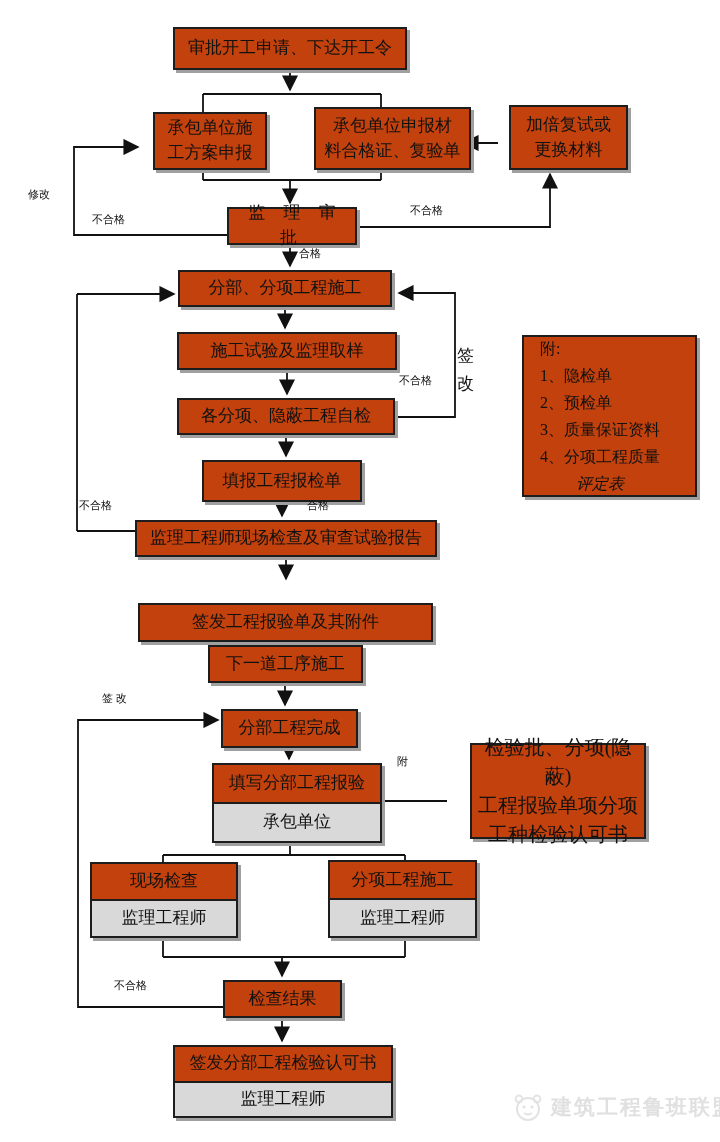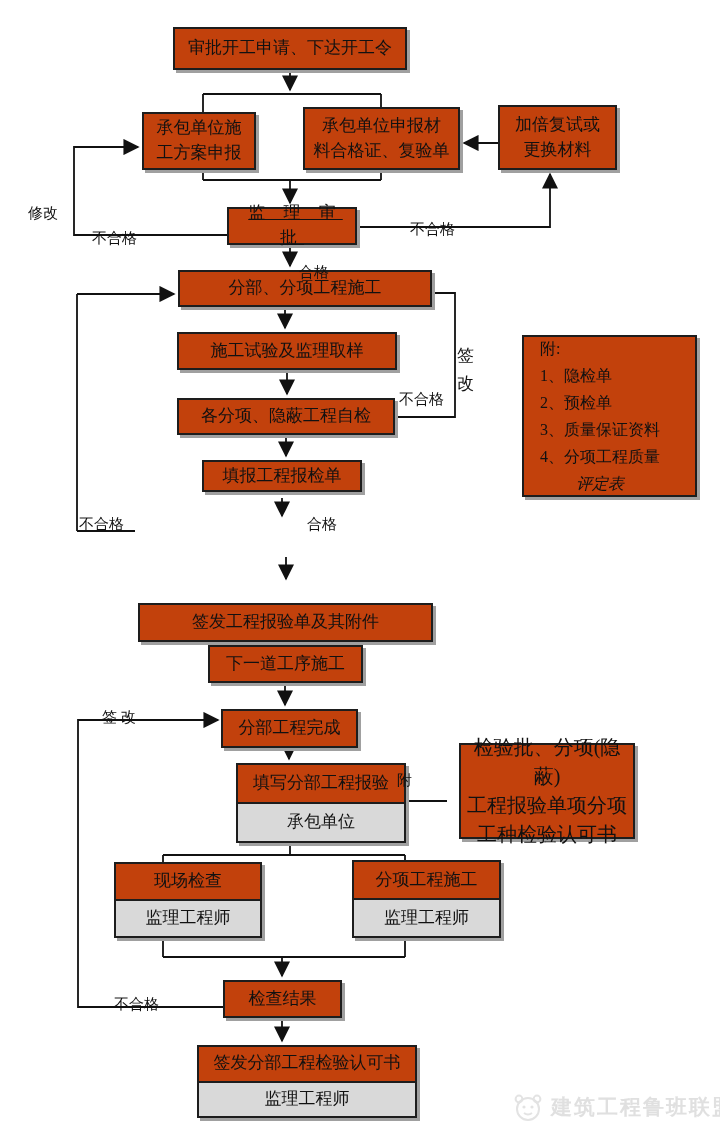--- a/index.html
+++ b/index.html
@@ -8,30 +8,30 @@
     font-family:"Liberation Serif","DejaVu Serif",serif;color:#111111;
   }
   svg.wires{position:absolute;left:0;top:0;width:720px;height:1142px;}
   .wire{stroke:#111111;stroke-width:1.8;fill:none;}
   .node{
     position:absolute;background:#c2410c;border:2px solid #1d1d1d;
     box-shadow:3px 3px 0 #a0a0a0;
     display:flex;align-items:center;justify-content:center;
     font-size:17px;line-height:1.45;text-align:center;box-sizing:border-box;
   }
-  .node.col{flex-direction:column;}
-  .node.stack{flex-direction:column;padding:0;align-items:stretch;margin-left:24px;}
+  .node.col{flex-direction:column;margin-left:11px;}
+  .node.stack{flex-direction:column;padding:0;align-items:stretch;}
   .node.stack .part{flex:1;display:flex;align-items:center;justify-content:center;}
   .node.stack .part.gray{background:#d9d9d9;border-top:2px solid #1d1d1d;}
   .node.attach-box{flex-direction:column;align-items:flex-start;justify-content:center;
     text-align:left;padding:8px 10px 8px 16px;font-size:16px;line-height:27px;}
   .attach-indent{padding-left:36px;font-style:italic;}
-  .elabel{position:absolute;font-size:15px;white-space:pre;line-height:1.2;margin-top:16px;}
+  .elabel{position:absolute;font-size:11px;white-space:pre;line-height:1.2;}
   .vlabel{position:absolute;font-size:17px;line-height:1.1;}
-  .spaced{letter-spacing:7px;text-indent:7px;text-decoration:underline;}
+  .spaced{letter-spacing:7px;text-indent:7px;}
   .watermark{position:absolute;left:511px;top:1092px;display:flex;align-items:center;
     color:#e0e0e0;font-size:21px;font-weight:bold;letter-spacing:2px;white-space:nowrap;}
   .watermark svg{margin-right:6px;}
 </style>
 </head>
 <body>
 
 <div id="stage">
 
   <svg class="wires" viewBox="0 0 720 1142">
@@ -83,36 +83,39 @@
 
   <div class="node col" style="left:498px;top:105px;width:119px;height:65px">
     <span>加倍复试或</span>
     <span>更换材料</span>
   </div>
 
   <div class="node" style="left:227px;top:207px;width:130px;height:38px">
     <span class="spaced">监 理 审 批</span>
   </div>
 
-  <div class="node" style="left:178px;top:270px;width:254px;height:37px">
+  <div class="node" style="left:178px;top:270px;width:214px;height:37px">
     <span>分部、分项工程施工</span>
   </div>
 
   <div class="node" style="left:177px;top:332px;width:220px;height:38px">
     <span>施工试验及监理取样</span>
   </div>
 
   <div class="node" style="left:177px;top:398px;width:218px;height:37px">
     <span>各分项、隐蔽工程自检</span>
   </div>
 
-  <div class="node" style="left:202px;top:460px;width:160px;height:32px">
+  <div class="node" style="left:202px;top:460px;width:160px;height:42px">
     <span>填报工程报检单</span>
   </div>
 
+  <div class="node" style="left:135px;top:520px;width:302px;height:37px">
+    <span>监理工程师现场检查及审查试验报告</span>
+  </div>
 
   <div class="node" style="left:138px;top:603px;width:295px;height:39px">
     <span>签发工程报验单及其附件</span>
   </div>
 
   <div class="node" style="left:208px;top:645px;width:155px;height:38px">
     <span>下一道工序施工</span>
   </div>
 
   <div class="node" style="left:221px;top:709px;width:137px;height:39px">

